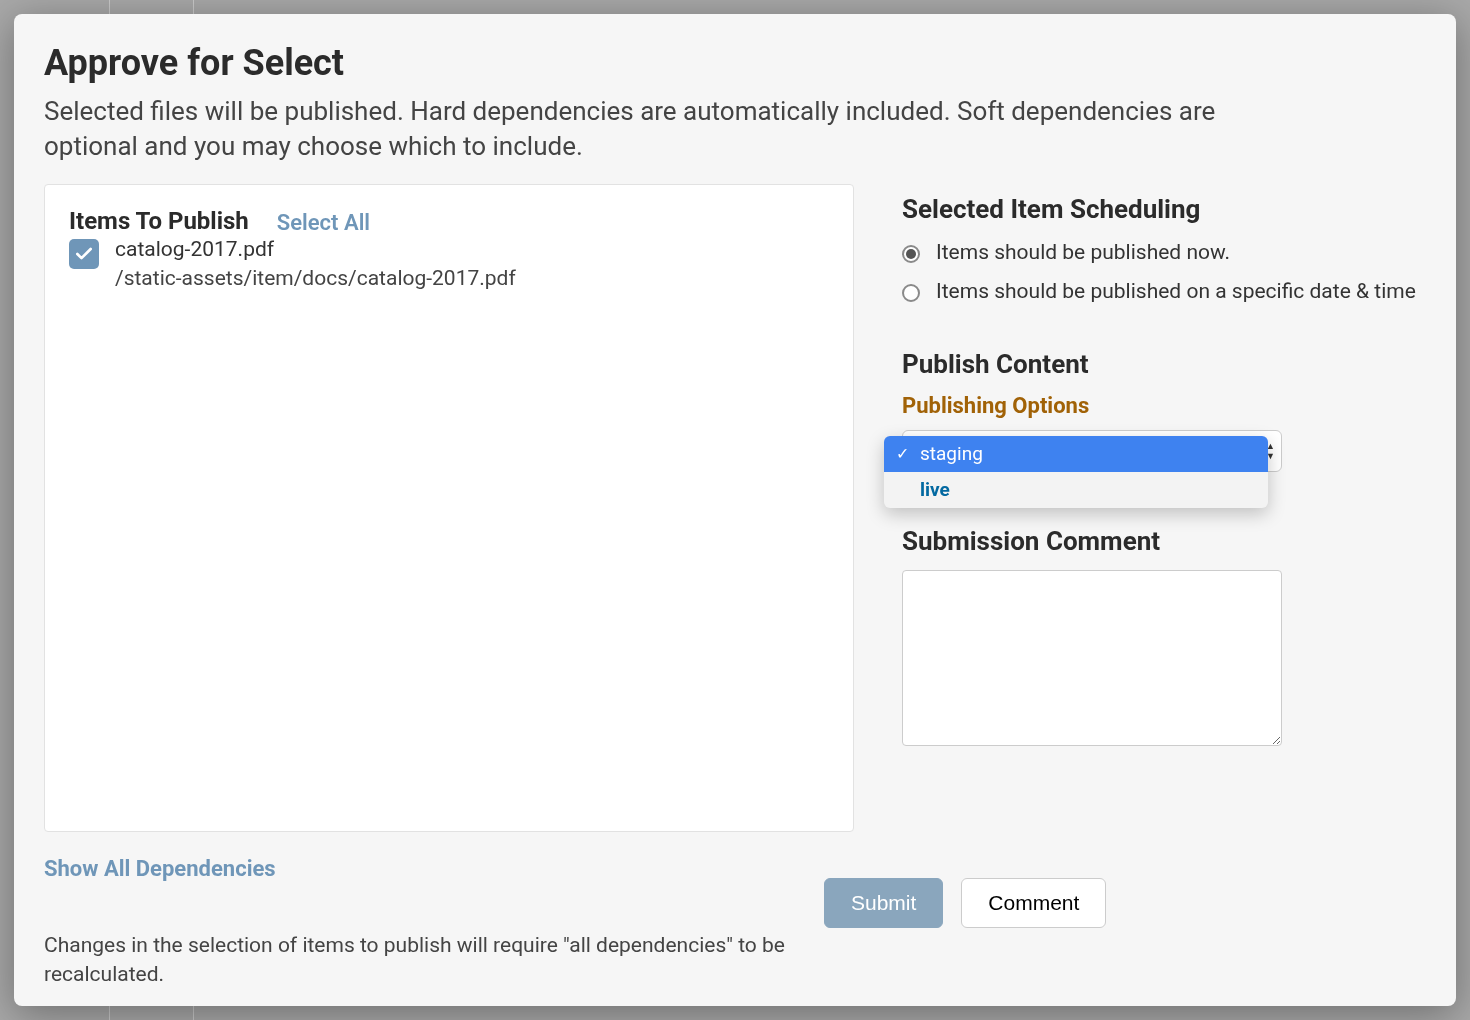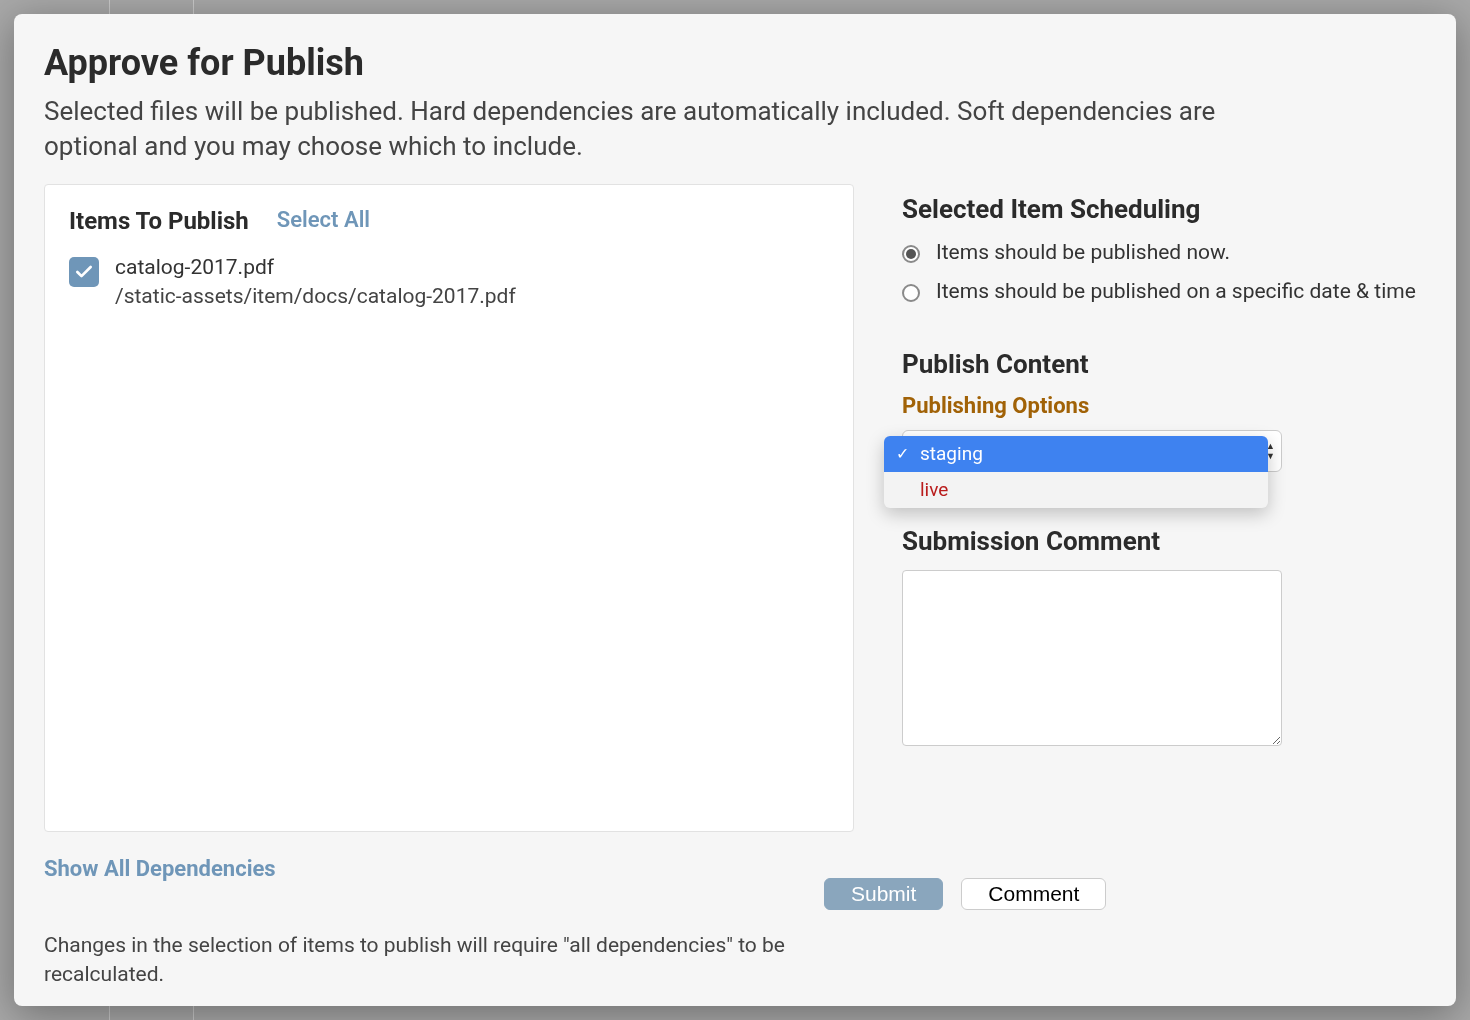--- a/index.html
+++ b/index.html
@@ -57,23 +57,22 @@
       flex: 0 0 810px;
       background: #fff;
       border: 1px solid #e2e2e2;
       border-radius: 4px;
       padding: 22px 24px;
       display: flex;
       flex-direction: column;
     }
     .items-header {
       display: flex;
-      align-items: flex-start;
+      align-items: flex-end;
       gap: 28px;
-      margin-bottom: 18px;
     }
     .items-header h2 {
       font-size: 24px;
       font-weight: 700;
       color: #2b2b2b;
     }
     .select-all {
       font-size: 22px;
       font-weight: 600;
       color: #6f96b8;
@@ -193,21 +192,21 @@
     .dropdown-option.selected {
       background: #3e82f0;
       color: #fff;
     }
     .dropdown-option.selected::before {
       content: '✓';
       position: absolute;
       left: 12px;
       font-size: 16px;
     }
-    .dropdown-option:not(.selected) { color: #b91c1c; }
+    .dropdown-option:not(.selected) { color: #0369a1; font-weight: bold; }
 
     .comment-box {
       width: 380px;
       height: 176px;
       border: 1px solid #ccc;
       border-radius: 4px;
       background: #fff;
       resize: both;
       padding: 8px;
       font-family: inherit;
@@ -231,21 +230,21 @@
       margin-bottom: 10px;
     }
     .deps-note {
       font-size: 21px;
       color: #444;
       line-height: 1.35;
       margin-top: 40px;
     }
     .btn-row { display: flex; gap: 18px; align-items: center; margin-top: 22px; }
     .btn {
-      height: 32px;
+      height: 50px;
       padding: 0 26px;
       border-radius: 6px;
       font-size: 21px;
       border: 1px solid #ccc;
       background: #fff;
       cursor: pointer;
       display: flex;
       align-items: center;
       justify-content: center;
     }
@@ -255,21 +254,21 @@
       color: #fff;
     }
   </style>
 </head>
 <body>
 
 <div class="bg-vline" style="left:109px"></div>
 <div class="bg-vline" style="left:193px"></div>
 
 <div class="modal">
-  <h1 class="modal-title">Approve for Publish</h1>
+  <h1 class="modal-title">Approve for Select</h1>
   <p class="modal-subtitle">Selected files will be published. Hard dependencies are automatically included. Soft dependencies are optional and you may choose which to include.</p>
 
   <div class="body-row">
 
     <div class="items-panel">
       <div class="items-header">
         <h2>Items To Publish</h2>
         <span class="select-all">Select All</span>
       </div>
 

